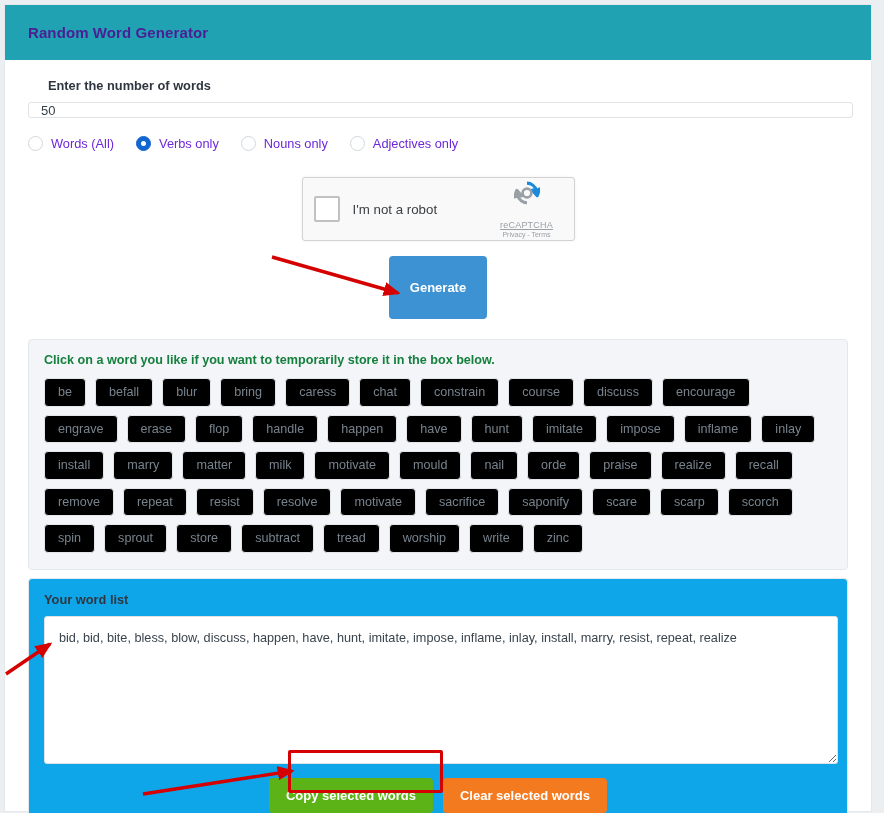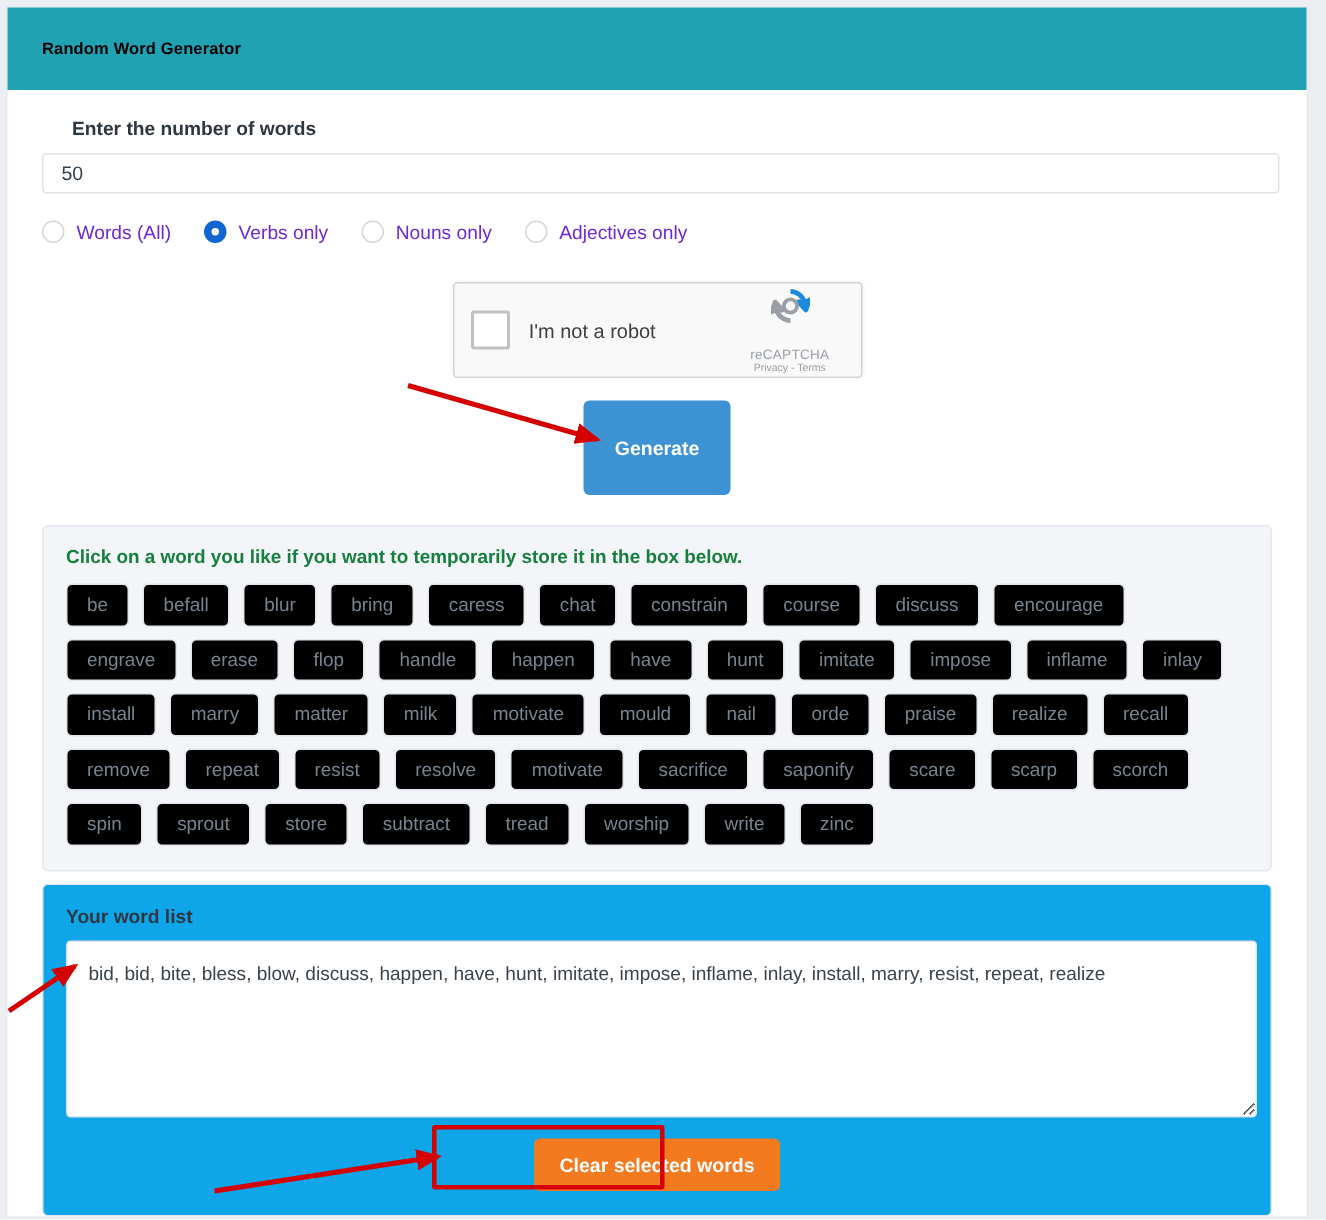--- a/index.html
+++ b/index.html
@@ -30,43 +30,43 @@
 
   
   #panel-header {
     height: 55px;
     background: #20a2b3;
     display: flex;
     align-items: center;
     padding: 0 23px;
   }
   #panel-header .title {
-    color: #000000;
-    font-size: 11px;
+    color: #4c1d95;
+    font-size: 15px;
     font-weight: bold;
     letter-spacing: .1px;
   }
 
   
   #panel-body {
     padding: 18px 23px 0 23px;
   }
 
   .field-label {
     font-size: 12.8px;
     font-weight: bold;
     color: #2f3640;
     margin-bottom: 9px;
     margin-left: 20px;
   }
 
   #word-count-input {
     display: block;
     width: 825px;
-    height: 27px;
+    height: 16px;
     border: 1px solid #dfe3e6;
     border-radius: 3px;
     padding: 0 12px;
     font-size: 13px;
     color: #35404a;
     font-family: "Liberation Sans", sans-serif;
     outline: none;
     background: #fff;
   }
 
@@ -150,20 +150,21 @@
     width: 100%;
     height: 26px;
     display: flex;
     justify-content: center;
   }
   #recaptcha-brand .rc-name {
     font-size: 9px;
     color: #9aa0a6;
     letter-spacing: .2px;
     margin-top: 14px;
+    text-decoration: underline;
   }
   #recaptcha-brand .rc-links {
     font-size: 7px;
     color: #9aa0a6;
     margin-top: 1px;
   }
 
   
   #generate-row {
     margin-top: 15px;
@@ -223,21 +224,21 @@
   }
   #word-list-title {
     font-size: 12.8px;
     font-weight: bold;
     color: #2f3640;
     margin-bottom: 9px;
   }
   #word-list-textarea {
     display: block;
     width: 794px;
-    height: 118px;
+    height: 148px;
     border: 1px solid #dfe3e6;
     border-radius: 3px;
     background: #ffffff;
     padding: 12px 14px;
     font-size: 12.7px;
     color: #3b444d;
     font-family: "Liberation Sans", sans-serif;
     resize: vertical;
     outline: none;
     line-height: 1.5;
@@ -391,20 +392,21 @@
           <div class="word-chip">worship</div>
           <div class="word-chip">write</div>
           <div class="word-chip">zinc</div>
         </div>
     </div>
 
     <div id="word-list-panel">
       <div id="word-list-title">Your word list</div>
       <textarea id="word-list-textarea" style="">bid, bid, bite, bless, blow, discuss, happen, have, hunt, imitate, impose, inflame, inlay, install, marry, resist, repeat, realize</textarea>
       <div id="list-actions">
+        <button class="action-button" id="copy-selected-words-button" style="background: rgb(92, 179, 24);">Copy selected words</button>
         <button class="action-button" id="clear-selected-words-button" style="background: rgb(244, 122, 32);">Clear selected words</button>
       </div>
     </div>
 
   </div>
 </div>
 
 <div id="annotation-layer">
   <div id="highlight-box-copy" style="border-color: rgb(213, 0, 0);"></div>
   <svg id="annotation-arrows" width="884" height="813" style="position:absolute;left:0;top:0;">

